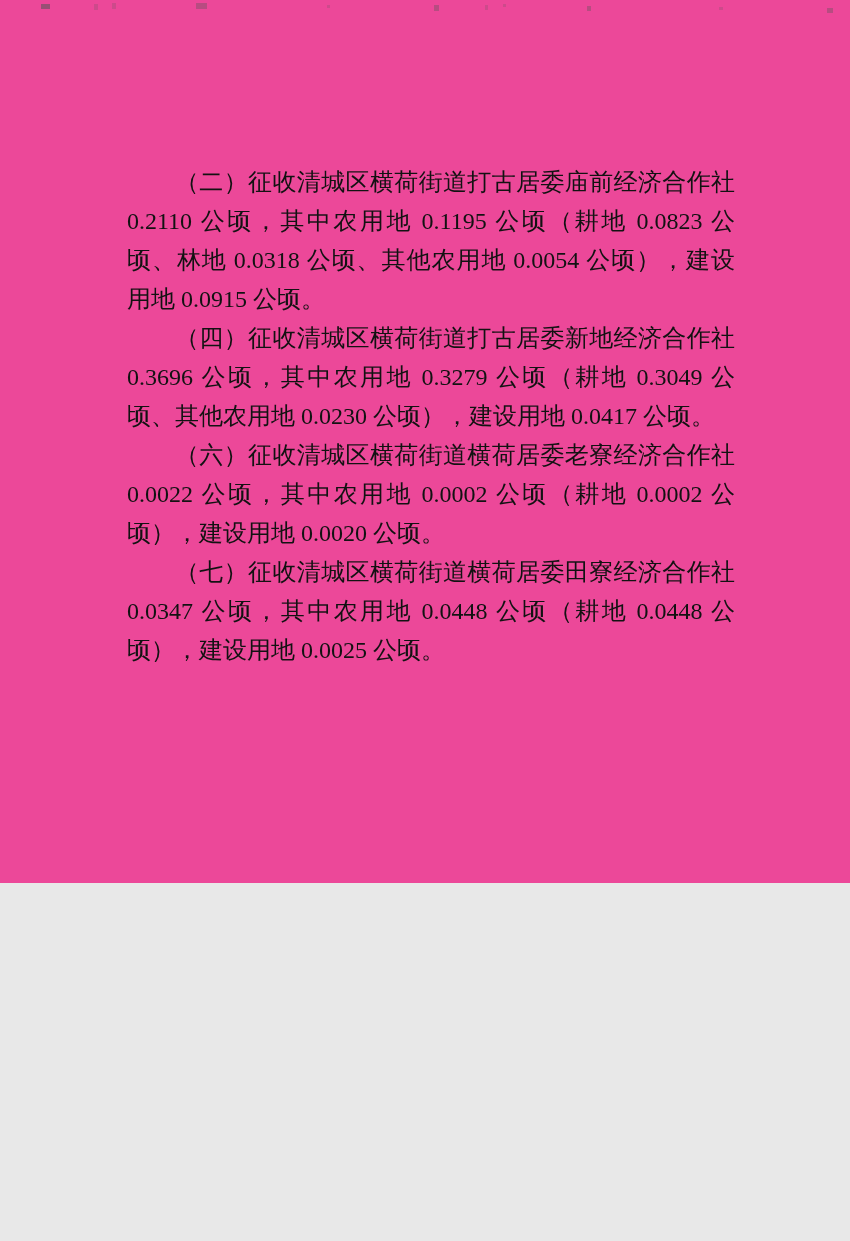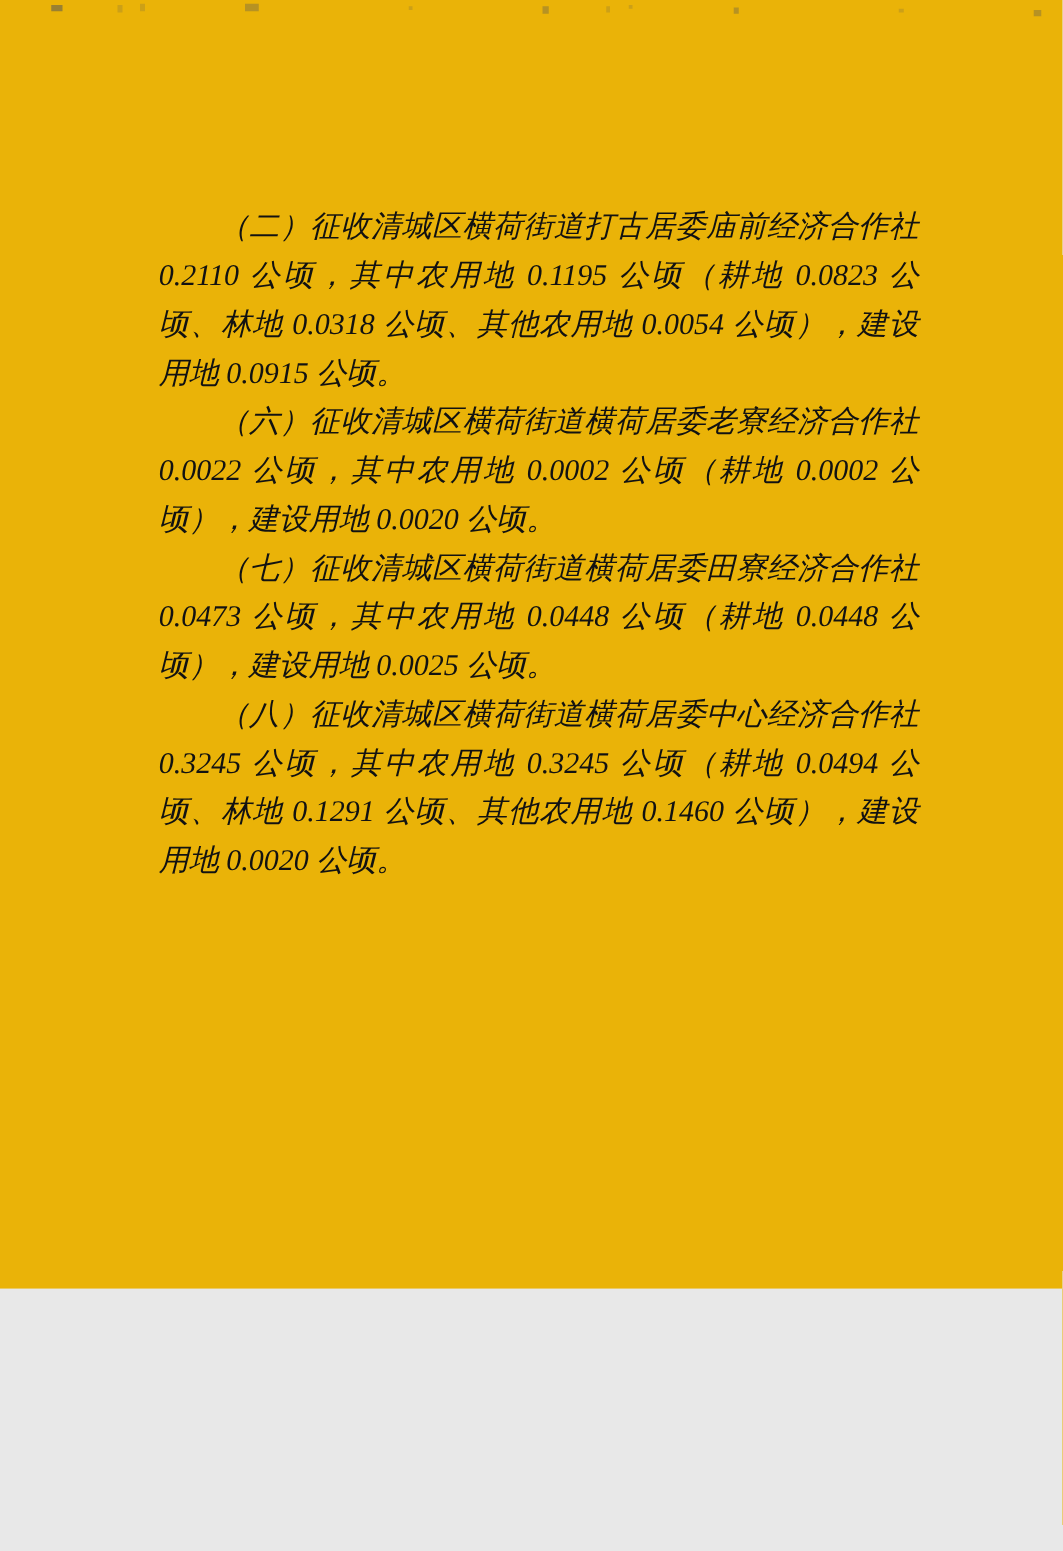--- a/index.html
+++ b/index.html
@@ -3,27 +3,26 @@
 <meta charset="utf-8">
 <style>
   html, body {
     margin: 0;
     padding: 0;
     background: #e8e8e8;
   }
   .page {
     position: relative;
     width: 850px;
-    height: 1031px;
+    height: 883px;
     margin: 0 auto;
-    background: #eab308;
+    background: #ec4899;
     overflow: hidden;
     font-family: "Liberation Serif", "DejaVu Serif", serif;
     color: #121212;
-    font-style: italic;
   }
   .content {
     position: absolute;
     left: 127px;
     top: 163px;
     width: 608px;
     font-size: 24px;
     line-height: 39px;
     text-align: justify;
   }
@@ -61,22 +60,22 @@
   <div class="speck light" style="left:327px; top:5px; width:3px;  height:3px;"></div>
   <div class="speck mid" style="left:434px; top:5px; width:5px;  height:6px;"></div>
   <div class="speck light" style="left:485px; top:5px; width:3px;  height:5px;"></div>
   <div class="speck light" style="left:503px; top:4px; width:3px;  height:3px;"></div>
   <div class="speck mid" style="left:587px; top:6px; width:4px;  height:5px;"></div>
   <div class="speck light" style="left:719px; top:7px; width:4px;  height:3px;"></div>
   <div class="speck mid" style="left:827px; top:8px; width:6px;  height:5px;"></div>
 
   <main class="content">
     <p>（二）征收清城区横荷街道打古居委庙前经济合作社 0.2110 公顷，其中农用地 0.1195 公顷（耕地 0.0823 公顷、林地 0.0318 公顷、其他农用地 0.0054 公顷），建设用地 0.0915 公顷。</p>
+    <p>（四）征收清城区横荷街道打古居委新地经济合作社 0.3696 公顷，其中农用地 0.3279 公顷（耕地 0.3049 公顷、其他农用地 0.0230 公顷），建设用地 0.0417 公顷。</p>
     <p>（六）征收清城区横荷街道横荷居委老寮经济合作社 0.0022 公顷，其中农用地 0.0002 公顷（耕地 0.0002 公顷），建设用地 0.0020 公顷。</p>
-    <p>（七）征收清城区横荷街道横荷居委田寮经济合作社 0.0473 公顷，其中农用地 0.0448 公顷（耕地 0.0448 公顷），建设用地 0.0025 公顷。</p>
-    <p>（八）征收清城区横荷街道横荷居委中心经济合作社 0.3245 公顷，其中农用地 0.3245 公顷（耕地 0.0494 公顷、林地 0.1291 公顷、其他农用地 0.1460 公顷），建设用地 0.0020 公顷。</p>
+    <p>（七）征收清城区横荷街道横荷居委田寮经济合作社 0.0347 公顷，其中农用地 0.0448 公顷（耕地 0.0448 公顷），建设用地 0.0025 公顷。</p>
   </main>
 
   <footer>
     <span class="page-number">– 2 –</span>
   </footer>
 
 </div>
 
 </body></html>

